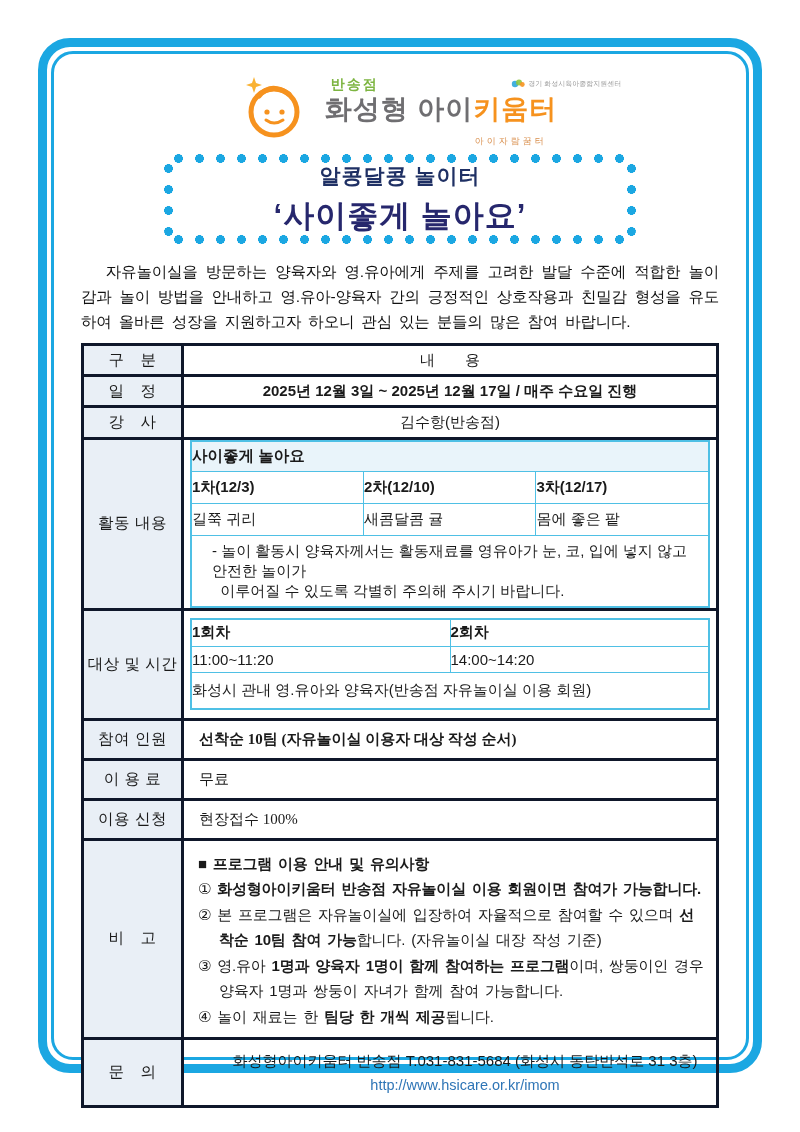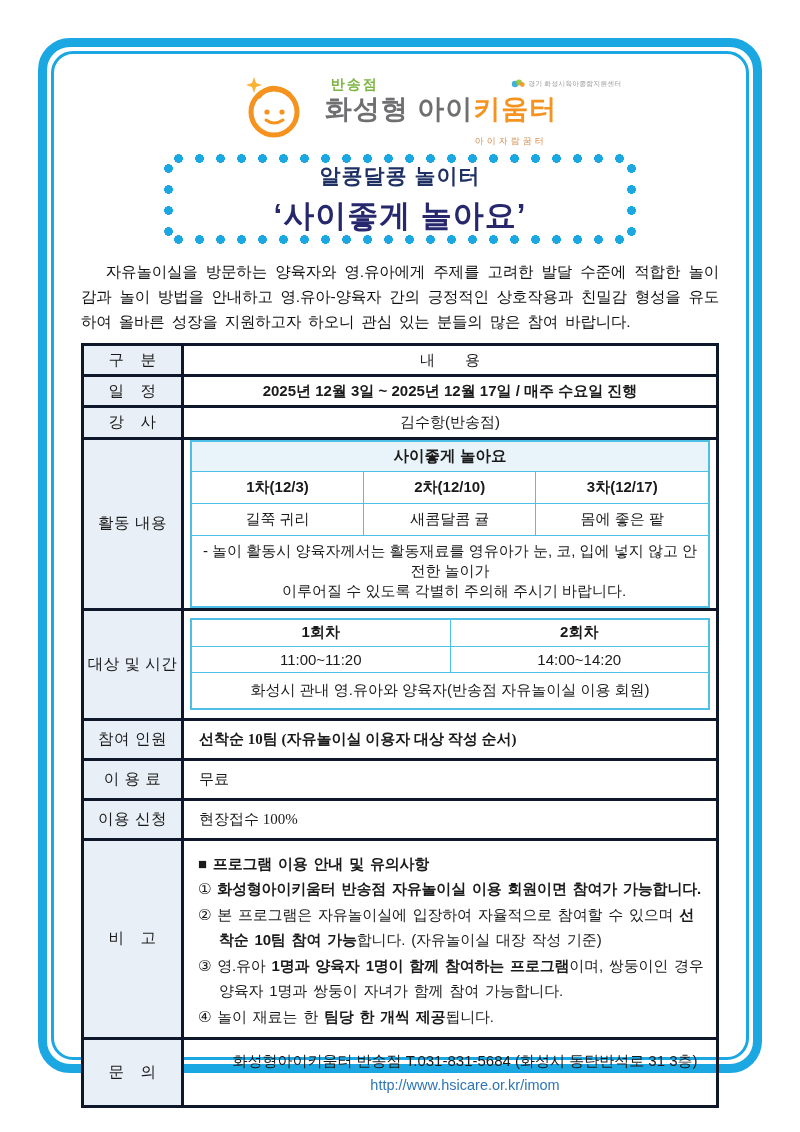--- a/index.html
+++ b/index.html
@@ -49,23 +49,23 @@
   .main-table { width:638px; margin-top:9px; border:2px solid #4d4d4d; table-layout:fixed; }
   .main-table th, .main-table td { border:3px solid #0f172a; font-size:15px; vertical-align:middle; }
   .main-table th { width:100px; background:#e9eff6; font-weight:normal; font-size:15.5px;
     text-align:center; letter-spacing:0.5px; }
   .center { text-align:center; }
   .left { text-align:left; padding-left:15px;font-family:Liberation Serif, serif; }
   .bold { font-weight:bold; }
 
   
   .inner-table { width:520px; margin:0 auto; border:2px solid #4fc0e5; background:#fff; }
-  .inner-table td { border:1px solid #4fc0e5; text-align:center; font-size:15px; }
+  .inner-table td { border:1px solid #4fc0e5; text-align:left; font-size:15px; }
   .inner-head td { background:#e9f4fa; font-weight:bold; font-size:15.5px; }
-  .inner-note { text-align:left; padding:5px 8px; font-size:14.5px;
+  .inner-note { text-align:left; padding:5px 20px; font-size:14.5px;
     line-height:20px; white-space:pre-line; }
   .dotted-b { border-bottom:1px dotted #8aa4b8 !important; }
 
   
   .notes-cell { padding:10px 12px 8px 14px; vertical-align:middle; }
   .note-line { font-size:15px; line-height:25.5px; padding-left:21px; text-indent:-21px;
     word-spacing:2px; letter-spacing:-0.2px; }
   .b { font-weight:bold; }
 
   

